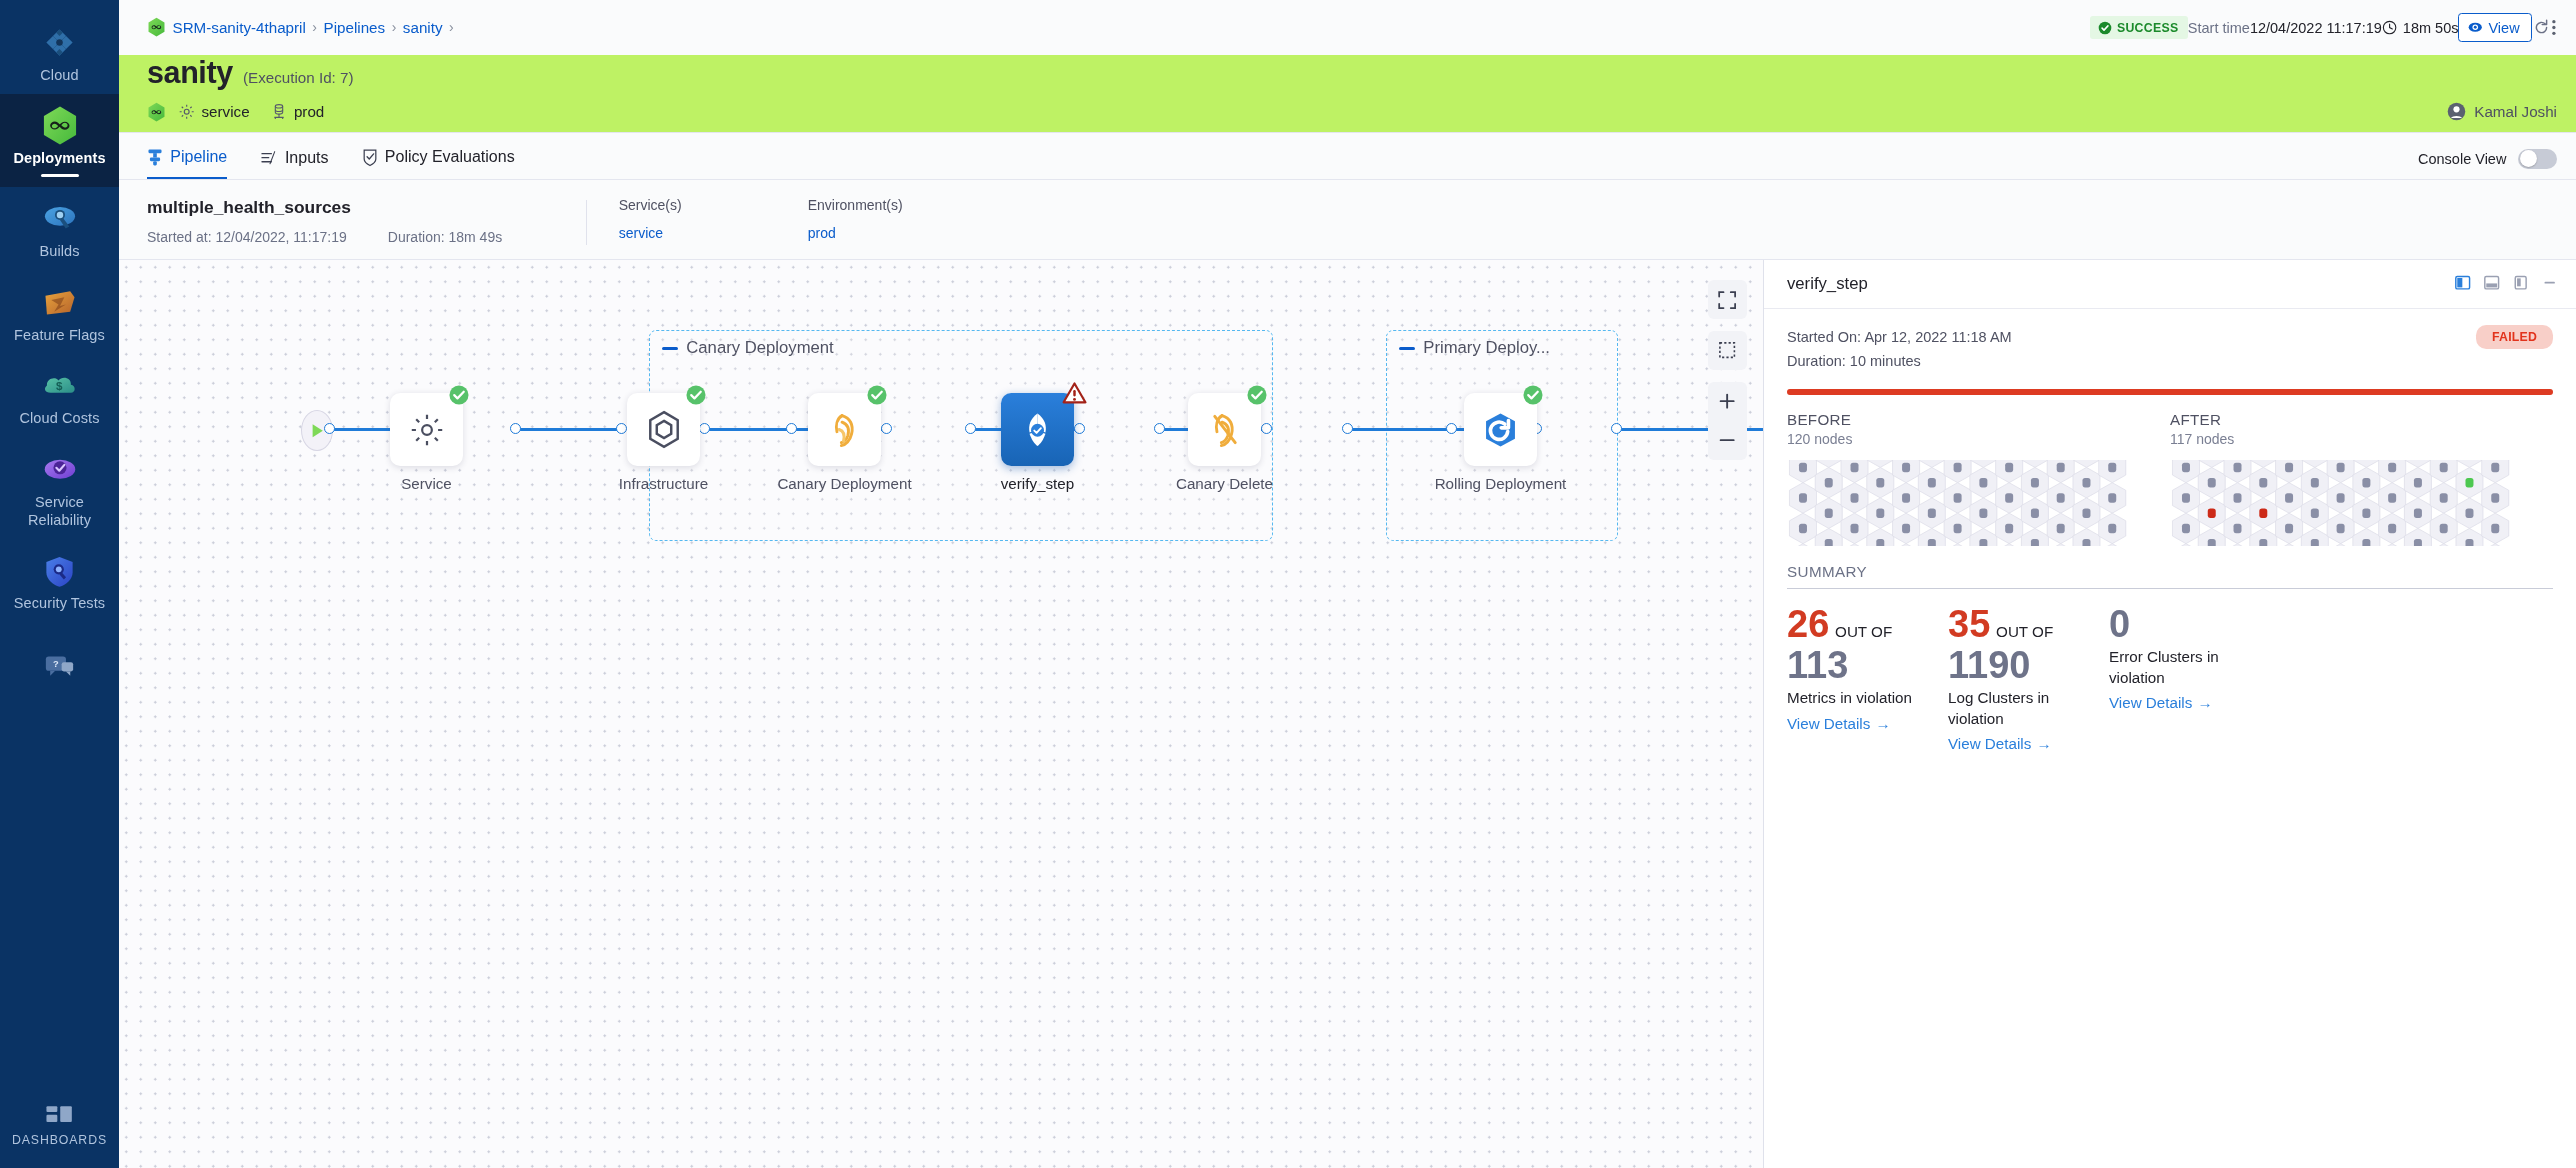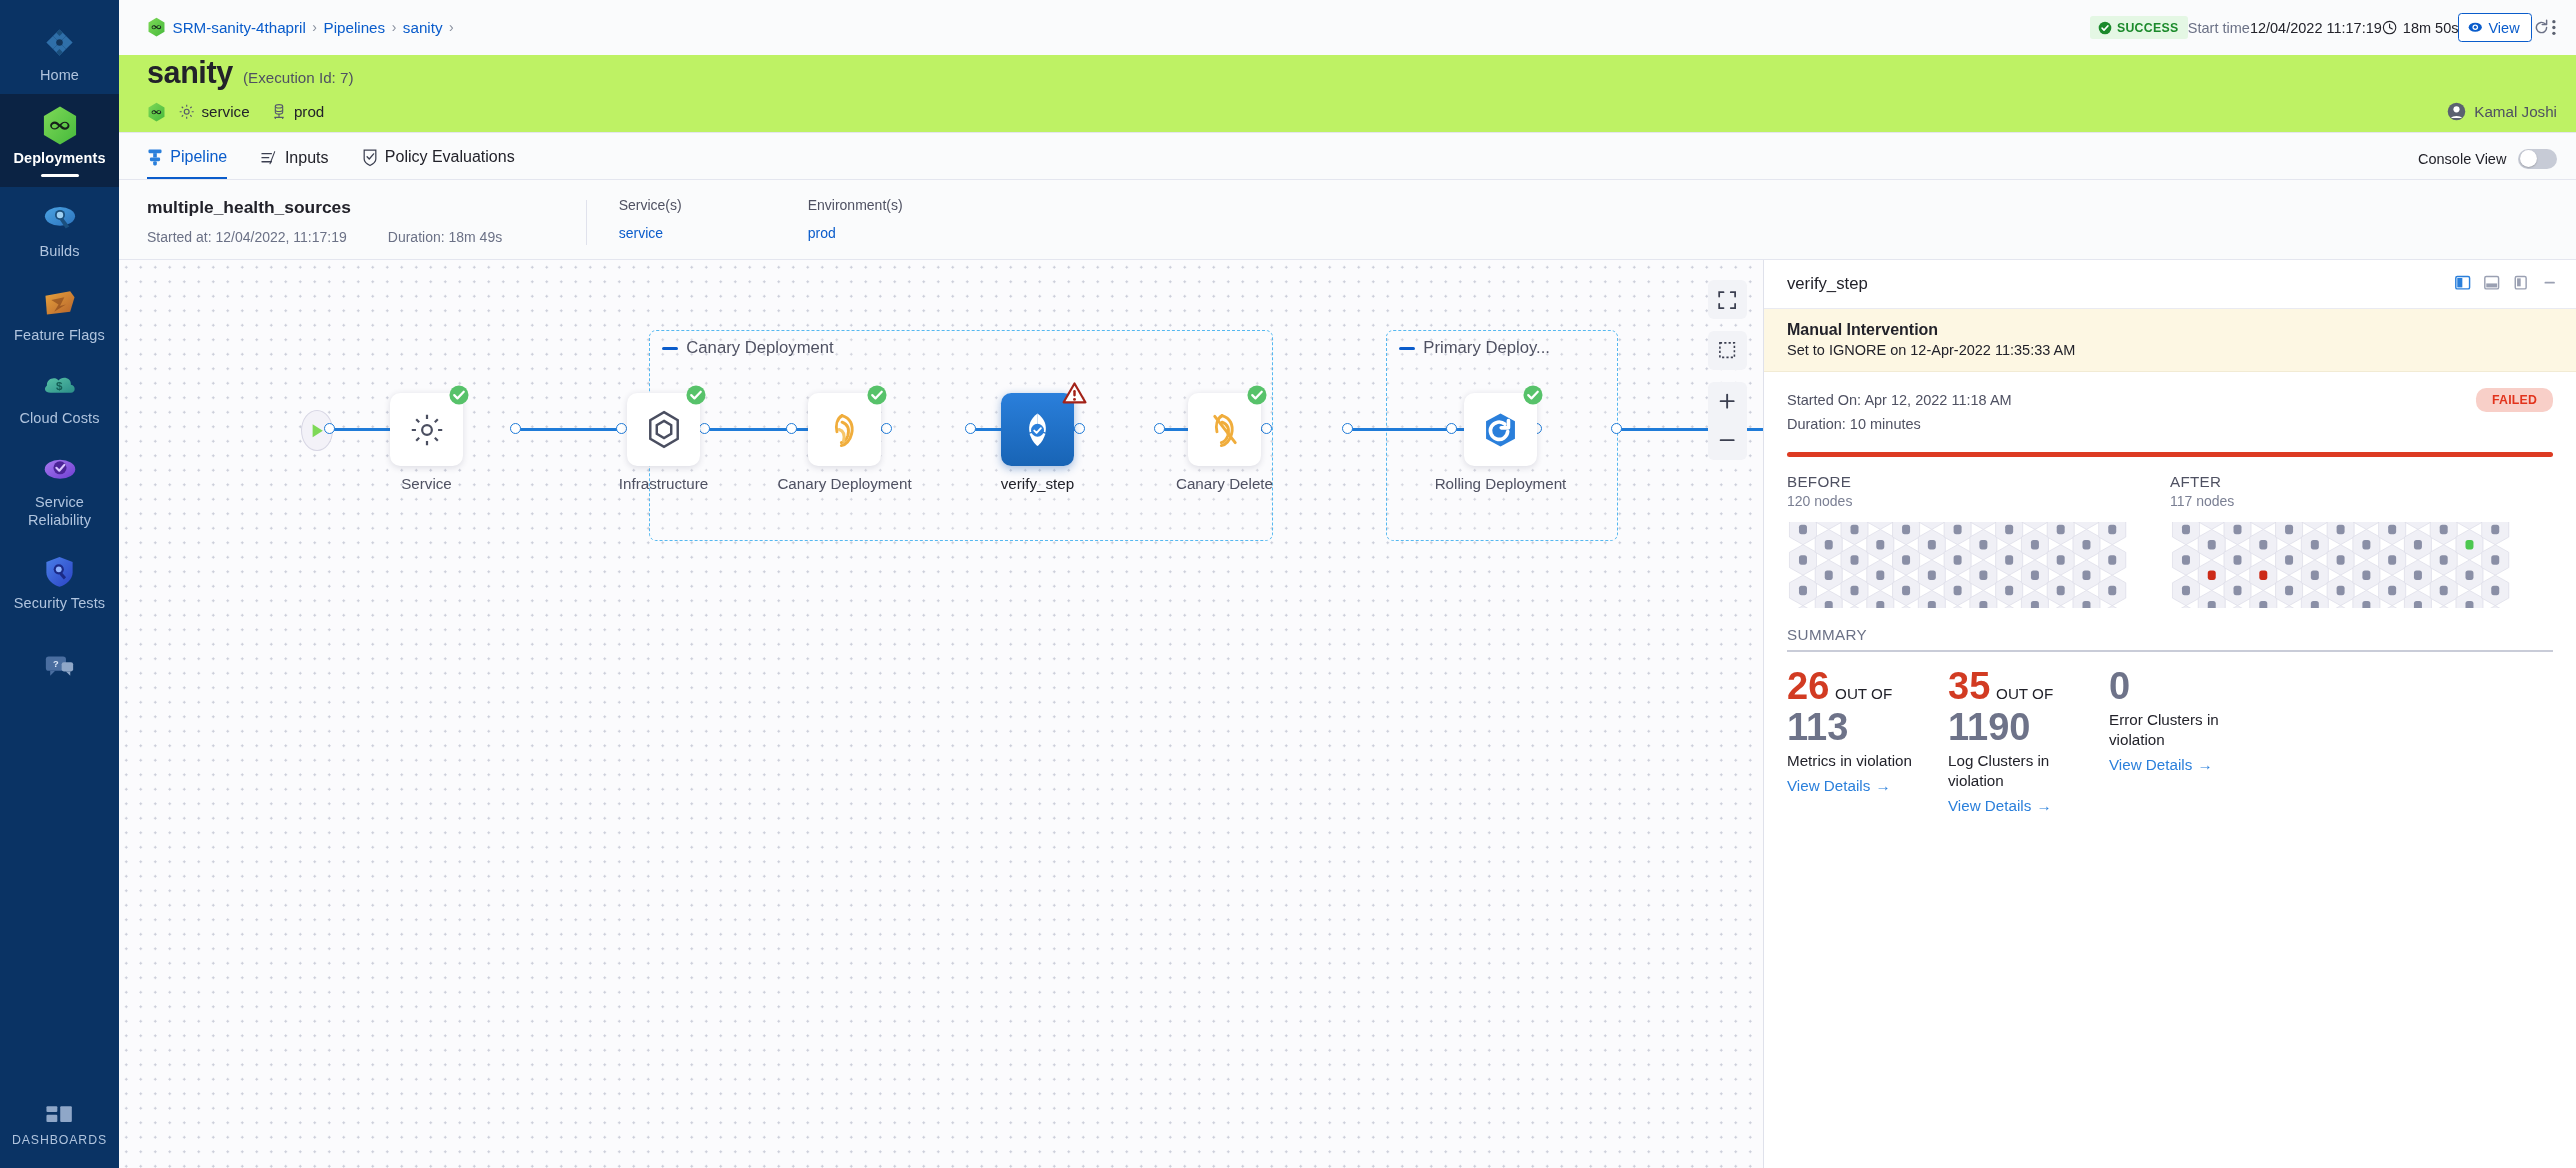--- a/index.html
+++ b/index.html
@@ -220,21 +220,21 @@
           </g>
           <g fill="#1b4f7d">
             <path d="M24 6 L28.5 10.5 L24 15 L19.5 10.5 Z"></path>
             <path d="M24 33 L28.5 37.5 L24 42 L19.5 37.5 Z"></path>
           </g>
           <path d="M6 24 L15 15 L24 24 L15 33 Z" fill="#2f6fa9"></path>
           <path d="M24 24 L33 15 L42 24 L33 33 Z" fill="#2f6fa9"></path>
           <circle cx="24" cy="24" r="4.5" fill="#12345a"></circle>
         </svg>
       </div>
-      <div class="nav-lbl">Home</div>
+      <div class="nav-lbl">Cloud</div>
     </div>
 
     <div class="nav-item active">
       <div class="nav-ico">
         <svg width="38" height="41" viewBox="0 0 52 56">
           <defs>
               <linearGradient id="grnH" x1="0" y1="0" x2="1" y2="1">
             <stop offset="0" stop-color="#7ed957"></stop>
                 <stop offset="1" stop-color="#46b93c"></stop>
           </linearGradient>
@@ -775,24 +775,20 @@
               </svg>
             </span>
             <span class="layout-ico">
               <svg width="17.4" height="17.4" viewBox="0 0 24 24">
                 <path d="M6 12h12" stroke="#9aa0b2" stroke-width="2.4" stroke-linecap="round"></path>
               </svg>
             </span>
           </div>
         </div>
 
-        <div class="banner">
-          <div class="banner-t">Manual Intervention</div>
-          <div class="banner-s">Set to IGNORE on 12-Apr-2022 11:35:33 AM</div>
-        </div>
 
         <div class="rp-body">
           <div class="rp-meta-row">
             <div class="rp-meta">
               <div>Started On: Apr 12, 2022 11:18 AM</div>
               <div>Duration: 10 minutes</div>
             </div>
             <div class="failed-badge">FAILED</div>
           </div>
           <div class="fail-bar"></div>

